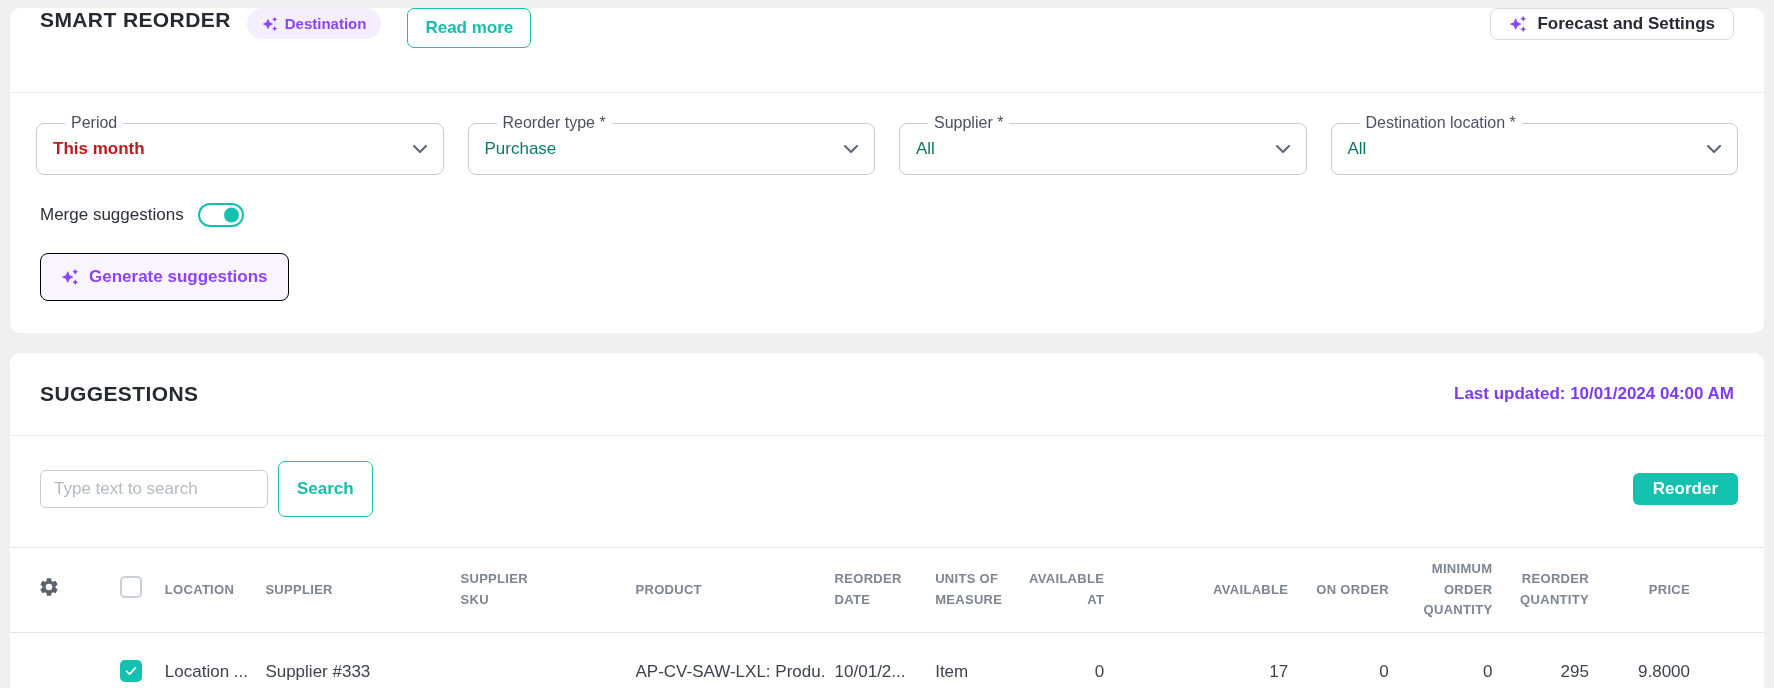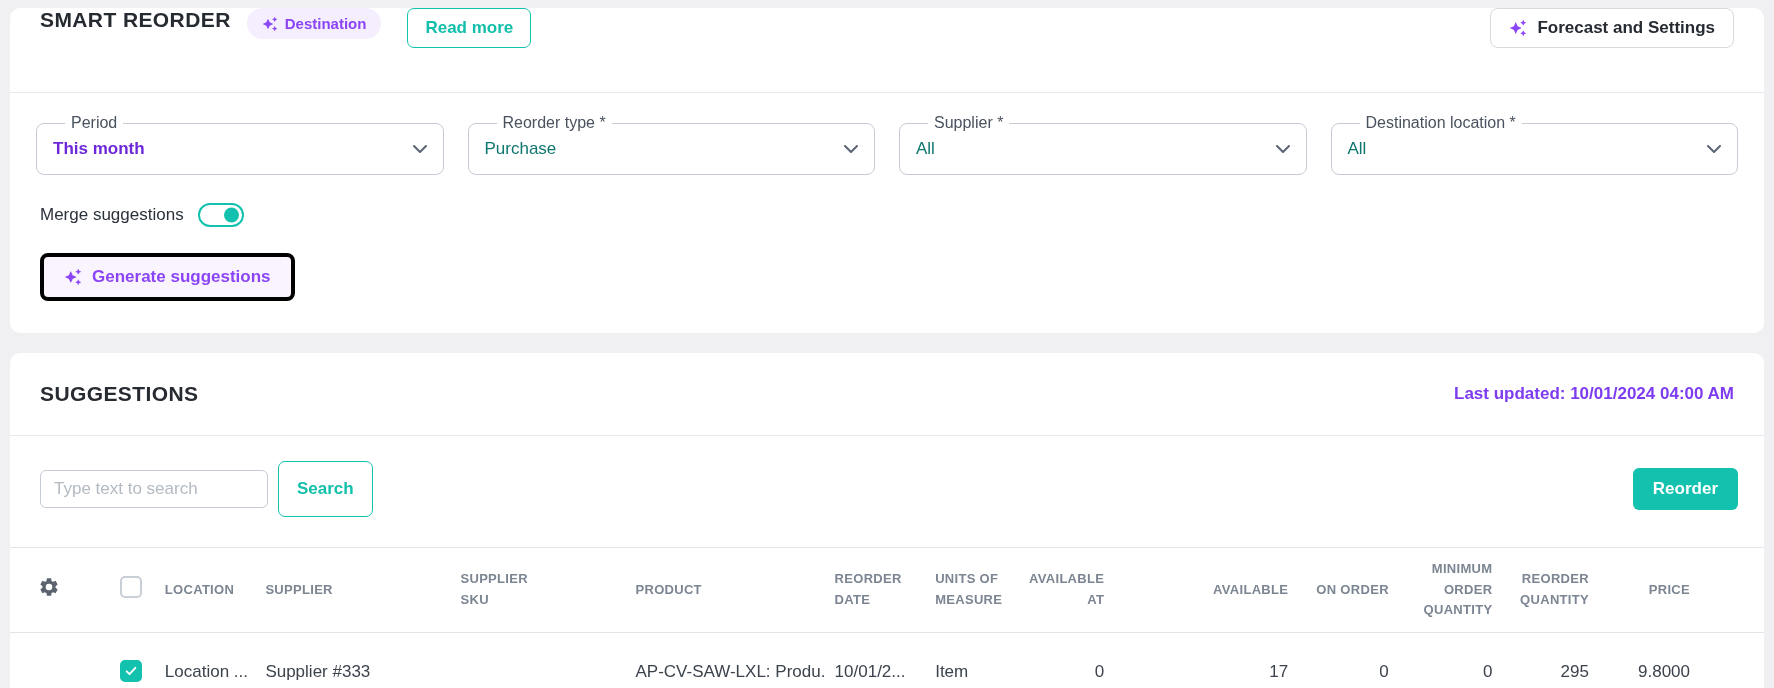--- a/index.html
+++ b/index.html
@@ -20,59 +20,59 @@
     display:inline-flex; align-items:center; gap:7px;
     background:#f5eefe; color:#8b45f6; font-weight:700; font-size:15px;
     border-radius:16px; padding:7px 15px; margin-left:16px;
   }
   .btn { display:inline-flex; align-items:center; justify-content:center; gap:10px;
          background:#fff; border-radius:7px; font-weight:700; cursor:pointer;
          font-family:"Liberation Sans",sans-serif; }
   .read-more { border:1.5px solid #12c2ae; color:#12bfab; font-size:17px;
                padding:0 17px; height:40px; margin-left:26px; border-radius:7px;}
   .forecast { margin-left:auto; border:1px solid #d5d8dd; color:#262b33; font-size:17px;
-              padding:0 18px; height:40px; border-radius:8px; }
+              padding:0 18px; height:32px; border-radius:8px; }
 
   
   .filters { display:flex; gap:24px; padding:30px 26px 0; }
   .select { position:relative; flex:1; height:52px; border:1px solid #c6ccd4;
             border-radius:8px; display:flex; align-items:center; cursor:pointer; background:#fff; }
   .select .flabel { position:absolute; top:-10px; left:28px; background:#fff; padding:0 6px;
             font-size:16px; color:#49525e; white-space:nowrap; }
   .select .value { padding-left:16px; font-size:17px; color:#0f766e; }
-  .select .value.bold { font-weight:700; color:#6d28d9; }
+  .select .value.bold { font-weight:700; color:#b91c1c; }
   .select .chev { margin-left:auto; margin-right:16px; display:flex; }
 
   .merge-row { display:flex; align-items:center; gap:14px; padding:0 30px; margin-top:28px; }
   .merge-label { font-size:17px; color:#2c323b; }
   .toggle { position:relative; width:46px; height:24px; border:2px solid #12c2ae;
             border-radius:14px; background:#fff; display:inline-block; cursor:pointer; }
   .toggle .knob { position:absolute; top:50%; transform:translateY(-50%); right:3px;
             width:15px; height:15px; border-radius:50%; background:#12c2ae; }
 
   .generate-row { padding:0 30px 32px; margin-top:26px; }
-  .generate { border:4px solid #000000; background:#faf4ff; color:#8b45f6;
+  .generate { border:1px solid #000000; background:#faf4ff; color:#8b45f6;
               font-size:17px; height:48px; padding:0 20px; border-radius:8px; }
 
   
   .card2 { margin-top:20px; height:420px; border-radius:10px 10px 0 0; }
   .c2-header { display:flex; align-items:center; justify-content:space-between;
                height:82px; padding:0 30px; }
   .section-title { font-size:21px; font-weight:700; letter-spacing:.4px; color:#262a31; }
   .last-updated { font-size:17px; font-weight:700; color:#7d3cf0; }
 
   .search-row { display:flex; align-items:center; padding:25px 26px 30px 30px; }
   .search-input { width:228px; height:38px; border:1px solid #c6ccd4; border-radius:6px;
                   padding:0 13px; font-size:17px; color:#39414c; outline:none;
                   font-family:"Liberation Sans",sans-serif; }
   .search-input::placeholder { color:#b3bac2; }
   .search-btn { border:1.5px solid #12c2ae; color:#12bfab; font-size:17px;
                 height:56px; padding:0 18px; margin-left:10px; border-radius:7px; }
   .reorder-btn { margin-left:auto; background:#12c2ae; border:none; color:#fff;
-                 font-size:17px; font-weight:700; height:42px; padding:0 20px; border-radius:6px; }
+                 font-size:17px; font-weight:700; height:32px; padding:0 20px; border-radius:6px; }
 
   
   table { width:100%; border-collapse:collapse; table-layout:fixed; }
   thead tr { border-top:1px solid #e3e4e8; border-bottom:1px solid #e3e4e8; }
   th { height:85px; vertical-align:middle; font-size:13px; font-weight:700;
        color:#7c8592; letter-spacing:.3px; line-height:1.6; text-align:left; }
   td { height:78px; vertical-align:middle; font-size:17px; color:#3c434d; }
   tbody tr { border-bottom:1px solid #eceef0; }
   .al { padding-left:10px; }
   .ar { text-align:right; padding-right:10px; }

